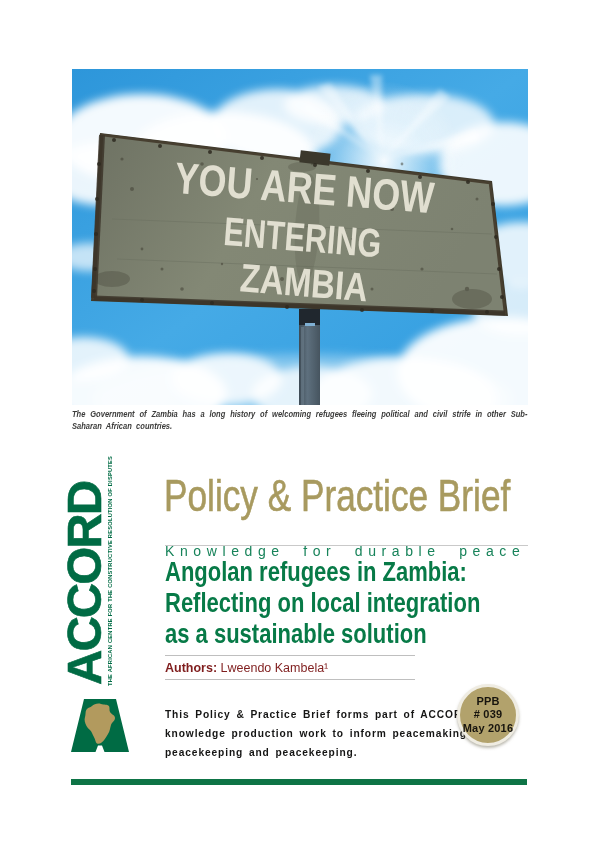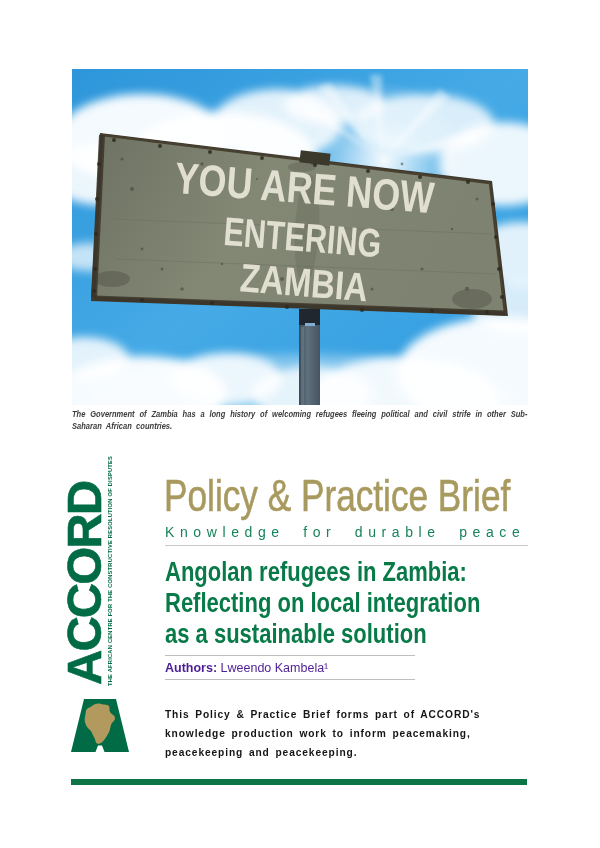--- a/index.html
+++ b/index.html
@@ -22,33 +22,33 @@
   .accord-tag{position:absolute;left:104px;top:474px;width:13px;height:212px;
               writing-mode:vertical-rl;transform:rotate(180deg);
               font-size:5.7px;font-weight:bold;color:#006b44;letter-spacing:.25px;
               line-height:13px;white-space:nowrap;}
   .accord-mark{position:absolute;left:71px;top:699px;}
 
   
   .ppb-title{position:absolute;left:164px;top:471px;margin:0;white-space:nowrap;
              font-size:44px;font-weight:400;color:#a89a5f;-webkit-text-stroke:.6px #a89a5f;
              transform:scaleX(.8);transform-origin:0 0;}
-  .ppb-tagline{position:absolute;left:165px;top:524px;white-space:nowrap;
+  .ppb-tagline{position:absolute;left:165px;top:543px;white-space:nowrap;
                font-size:14px;color:#17835a;letter-spacing:5.6px;word-spacing:9px;}
   .rule-light{position:absolute;height:1px;background:#c9c9c9;}
   #rule1{left:165px;top:545px;width:363px;}
   #rule2{left:165px;top:655px;width:250px;background:#bfbfbf;}
   #rule3{left:165px;top:679px;width:250px;background:#bfbfbf;}
 
   .brief-title{position:absolute;left:165px;top:556px;margin:0;
                color:#077a47;font-size:27.5px;font-weight:bold;line-height:31px;
                transform:scaleX(.8);transform-origin:0 0;}
   .brief-title div{white-space:nowrap;}
 
-  .authors{position:absolute;left:165px;top:661px;font-size:12.5px;color:#4c1d95;}
+  .authors{position:absolute;left:165px;top:661px;font-size:12.5px;color:#7f1d1d;}
   .authors .label{font-weight:bold;}
 
   .about{position:absolute;left:165px;top:706px;font-size:10.2px;font-weight:bold;
          color:#151514;letter-spacing:.9px;line-height:18.8px;word-spacing:2px;}
   .about div{white-space:nowrap;}
 
   
   .badge{position:absolute;left:457px;top:684px;width:56px;height:56px;border-radius:50%;
          background:#b2a26c;border:3px solid #efece2;box-shadow:0 2px 3px rgba(120,115,95,.5);
          display:flex;flex-direction:column;align-items:center;justify-content:center;text-align:center;}
@@ -226,16 +226,21 @@
     <span>Lweendo Kambela¹</span>
   </div>
   <div id="rule3" class="rule-light"></div>
 
   <div class="about">
     <div>This Policy &amp; Practice Brief forms part of ACCORD's</div>
     <div>knowledge production work to inform peacemaking,</div>
     <div>peacekeeping and peacekeeping.</div>
   </div>
 
+  <div class="badge">
+    <div>PPB</div>
+    <div># 039</div>
+    <div>May 2016</div>
+  </div>
 
   <div class="footer-rule"></div>
 
 </div>
 
 </body></html>

